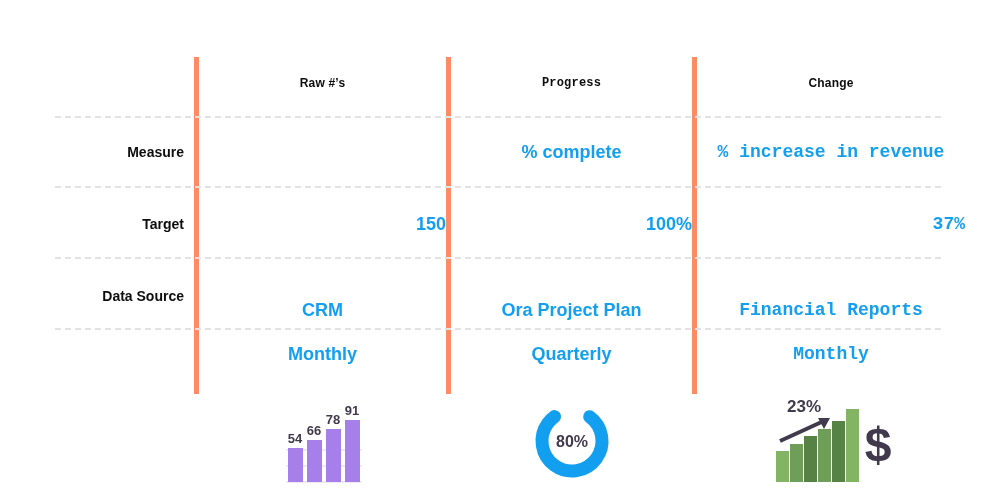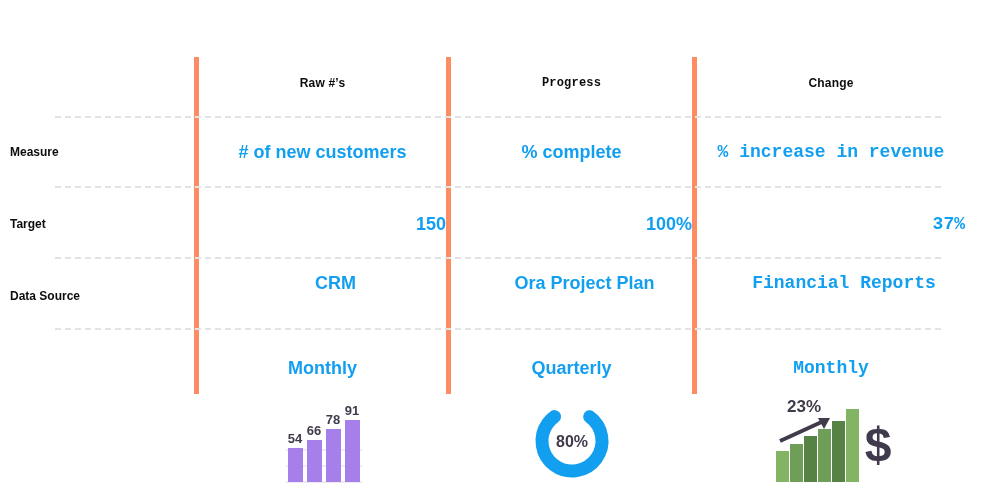--- a/index.html
+++ b/index.html
@@ -59,24 +59,24 @@
   }
   .header-cell.h1 { left: 199px; width: 247px; }
   .header-cell.h2 { left: 451px; width: 241px; font-family: Liberation Mono, monospace; }
   .header-cell.h3 { left: 697px; width: 268px; }
 
   
   .row-label {
     position: absolute;
     left: 10px;
     width: 174px;
-    text-align: left;
+    text-align: right;
     height: 28px;
     line-height: 28px;
-    font-size: 12px;
+    font-size: 14px;
     font-weight: bold;
     color: #0D0D0D;
   }
   .row-label.l1 { top: 138px; }
   .row-label.l2 { top: 210px; }
   .row-label.l3 { top: 282px; }
   .row-label.l4 { top: 354px; }
 
   
   .data-cell {
@@ -87,22 +87,22 @@
     font-size: 18px;
     font-weight: bold;
     color: #139FF0;
     white-space: nowrap;
   }
   .data-cell.c1 { left: 199px; width: 247px; }
   .data-cell.c2 { left: 451px; width: 241px; }
   .data-cell.c3 { left: 697px; width: 268px; font-family: Liberation Mono, monospace; }
   .data-cell.rA { top: 138px; }
   .data-cell.rB { top: 210px; text-align: right; }
-  .data-cell.rC { top: 269px; margin-left: 13px; }
-  .data-cell.rD { top: 354px; }
+  .data-cell.rC { top: 296px; }
+  .data-cell.rD { top: 340px; }
 
   
   .icon-zone {
     position: absolute;
     bottom: 0;
     height: 105px;
   }
   .icon-zone.z1 { left: 199px; width: 247px; }
   .icon-zone.z2 { left: 451px; width: 241px; }
   .icon-zone.z3 { left: 697px; width: 268px; }
@@ -129,21 +129,20 @@
   <div class="row-divider r4"></div>
 
   <div class="header-cell h1">Raw #’s</div>
   <div class="header-cell h2">Progress</div>
   <div class="header-cell h3">Change</div>
 
   <div class="row-label l1">Measure</div>
   <div class="row-label l2">Target</div>
   <div class="row-label l3">Data Source</div>
 
-  <div class="data-cell c1 rA"># of new customers</div>
   <div class="data-cell c2 rA">% complete</div>
   <div class="data-cell c3 rA">% increase in revenue</div>
 
   <div class="data-cell c1 rB">150</div>
   <div class="data-cell c2 rB">100%</div>
   <div class="data-cell c3 rB">37%</div>
 
   <div class="data-cell c1 rC">CRM</div>
   <div class="data-cell c2 rC">Ora Project Plan</div>
   <div class="data-cell c3 rC">Financial Reports</div>

